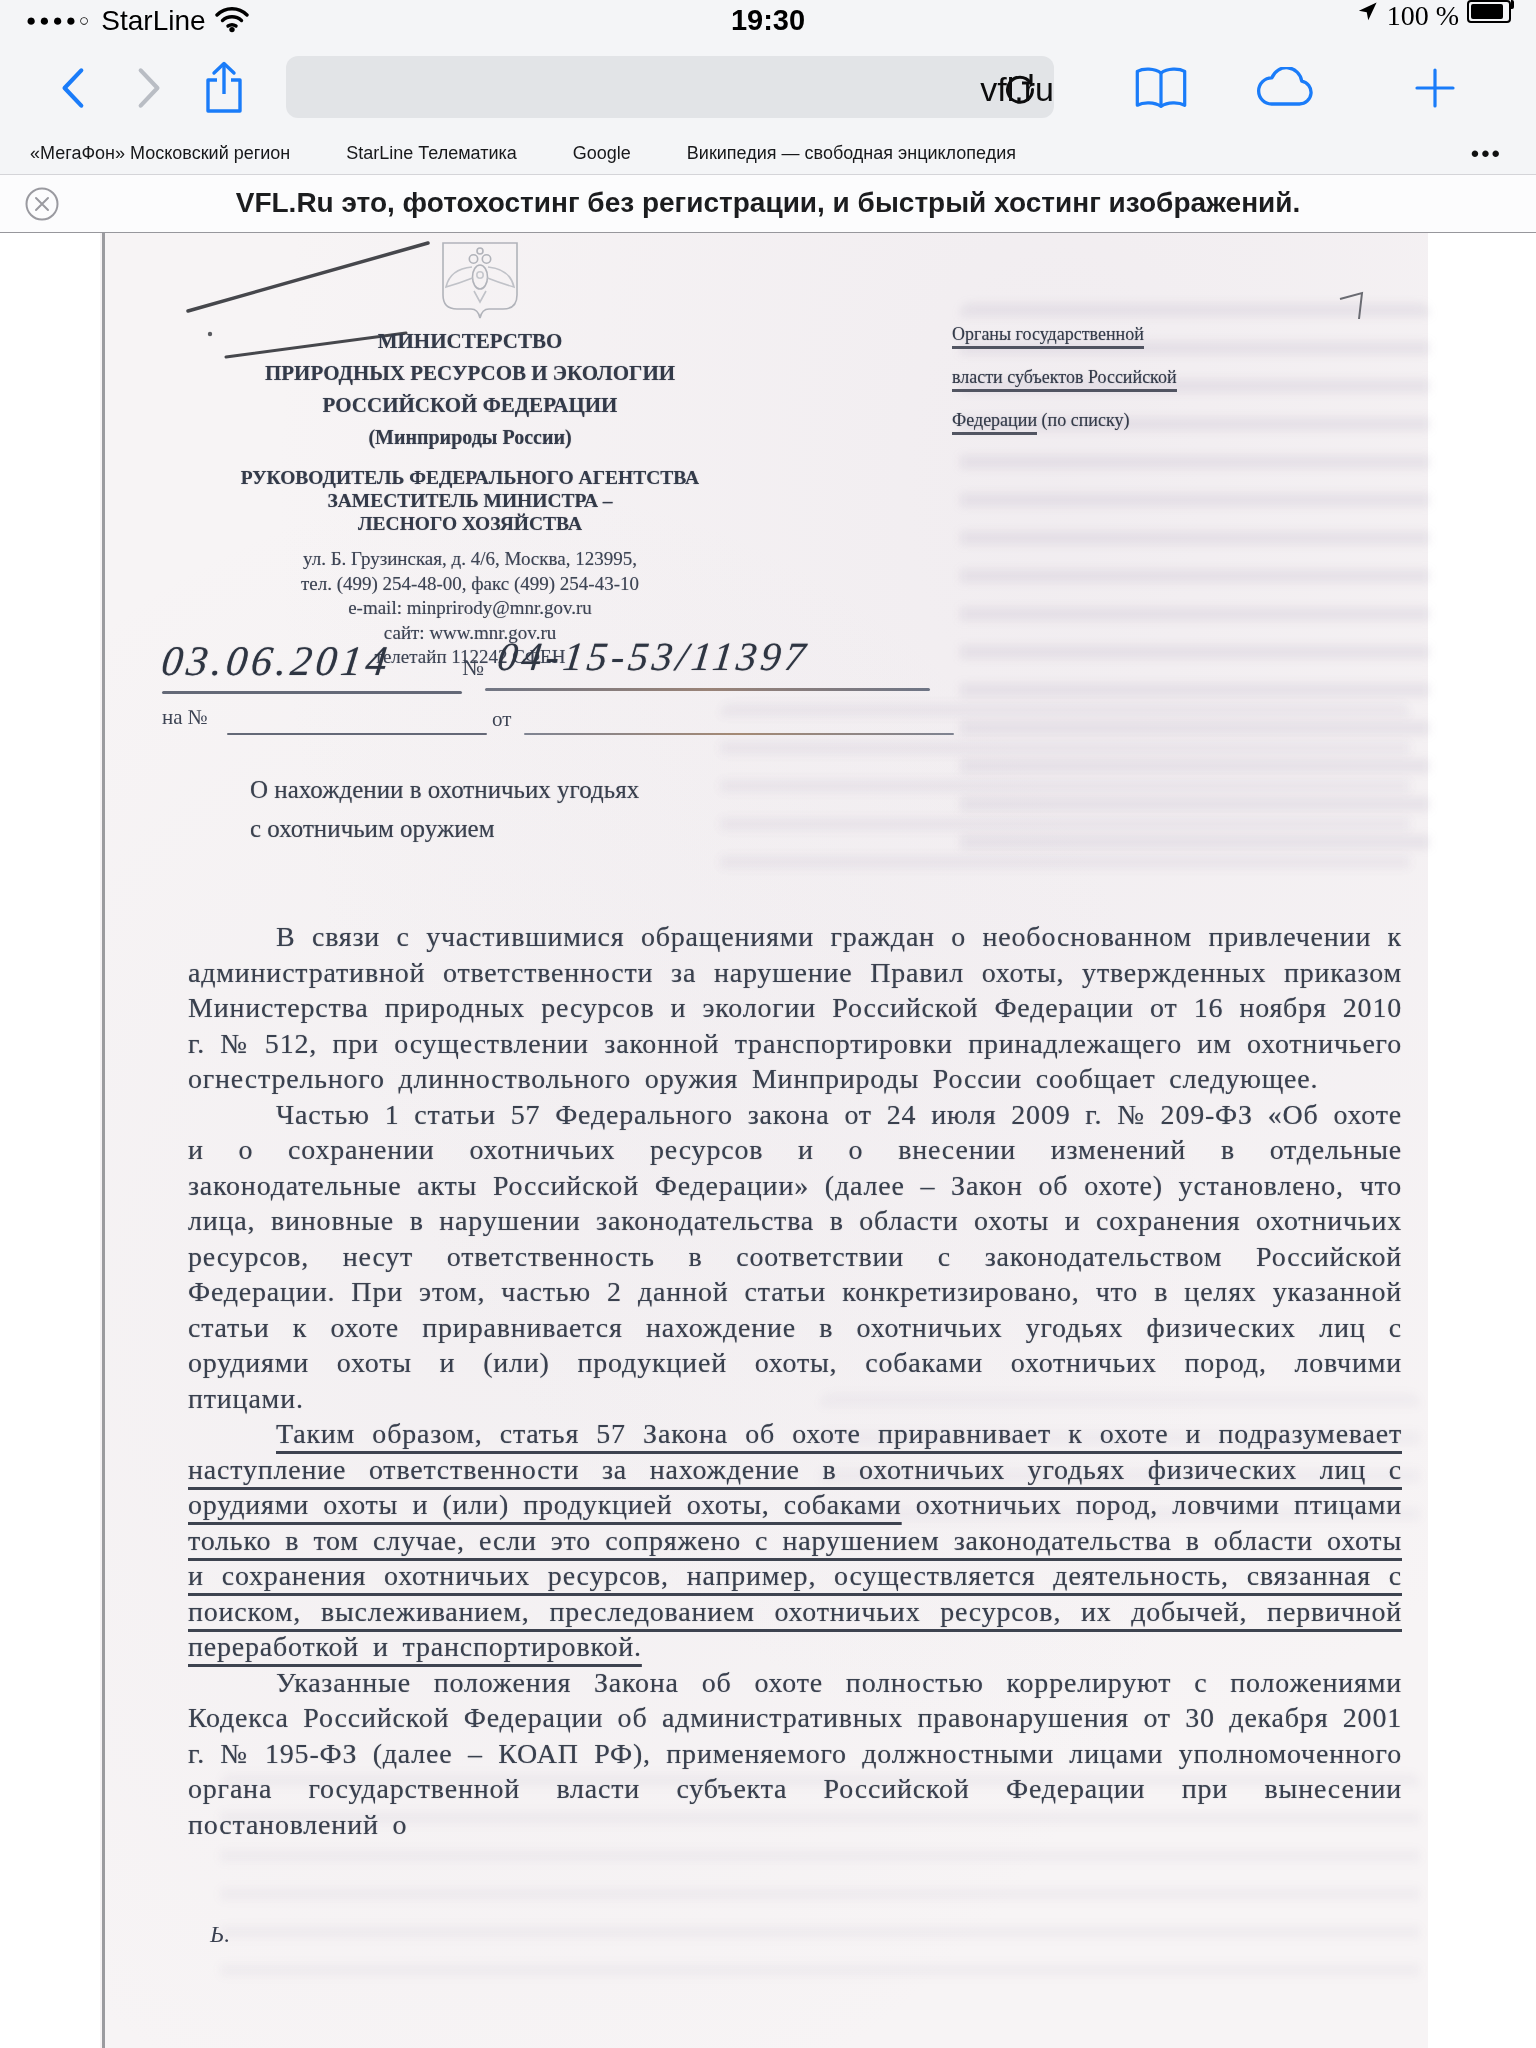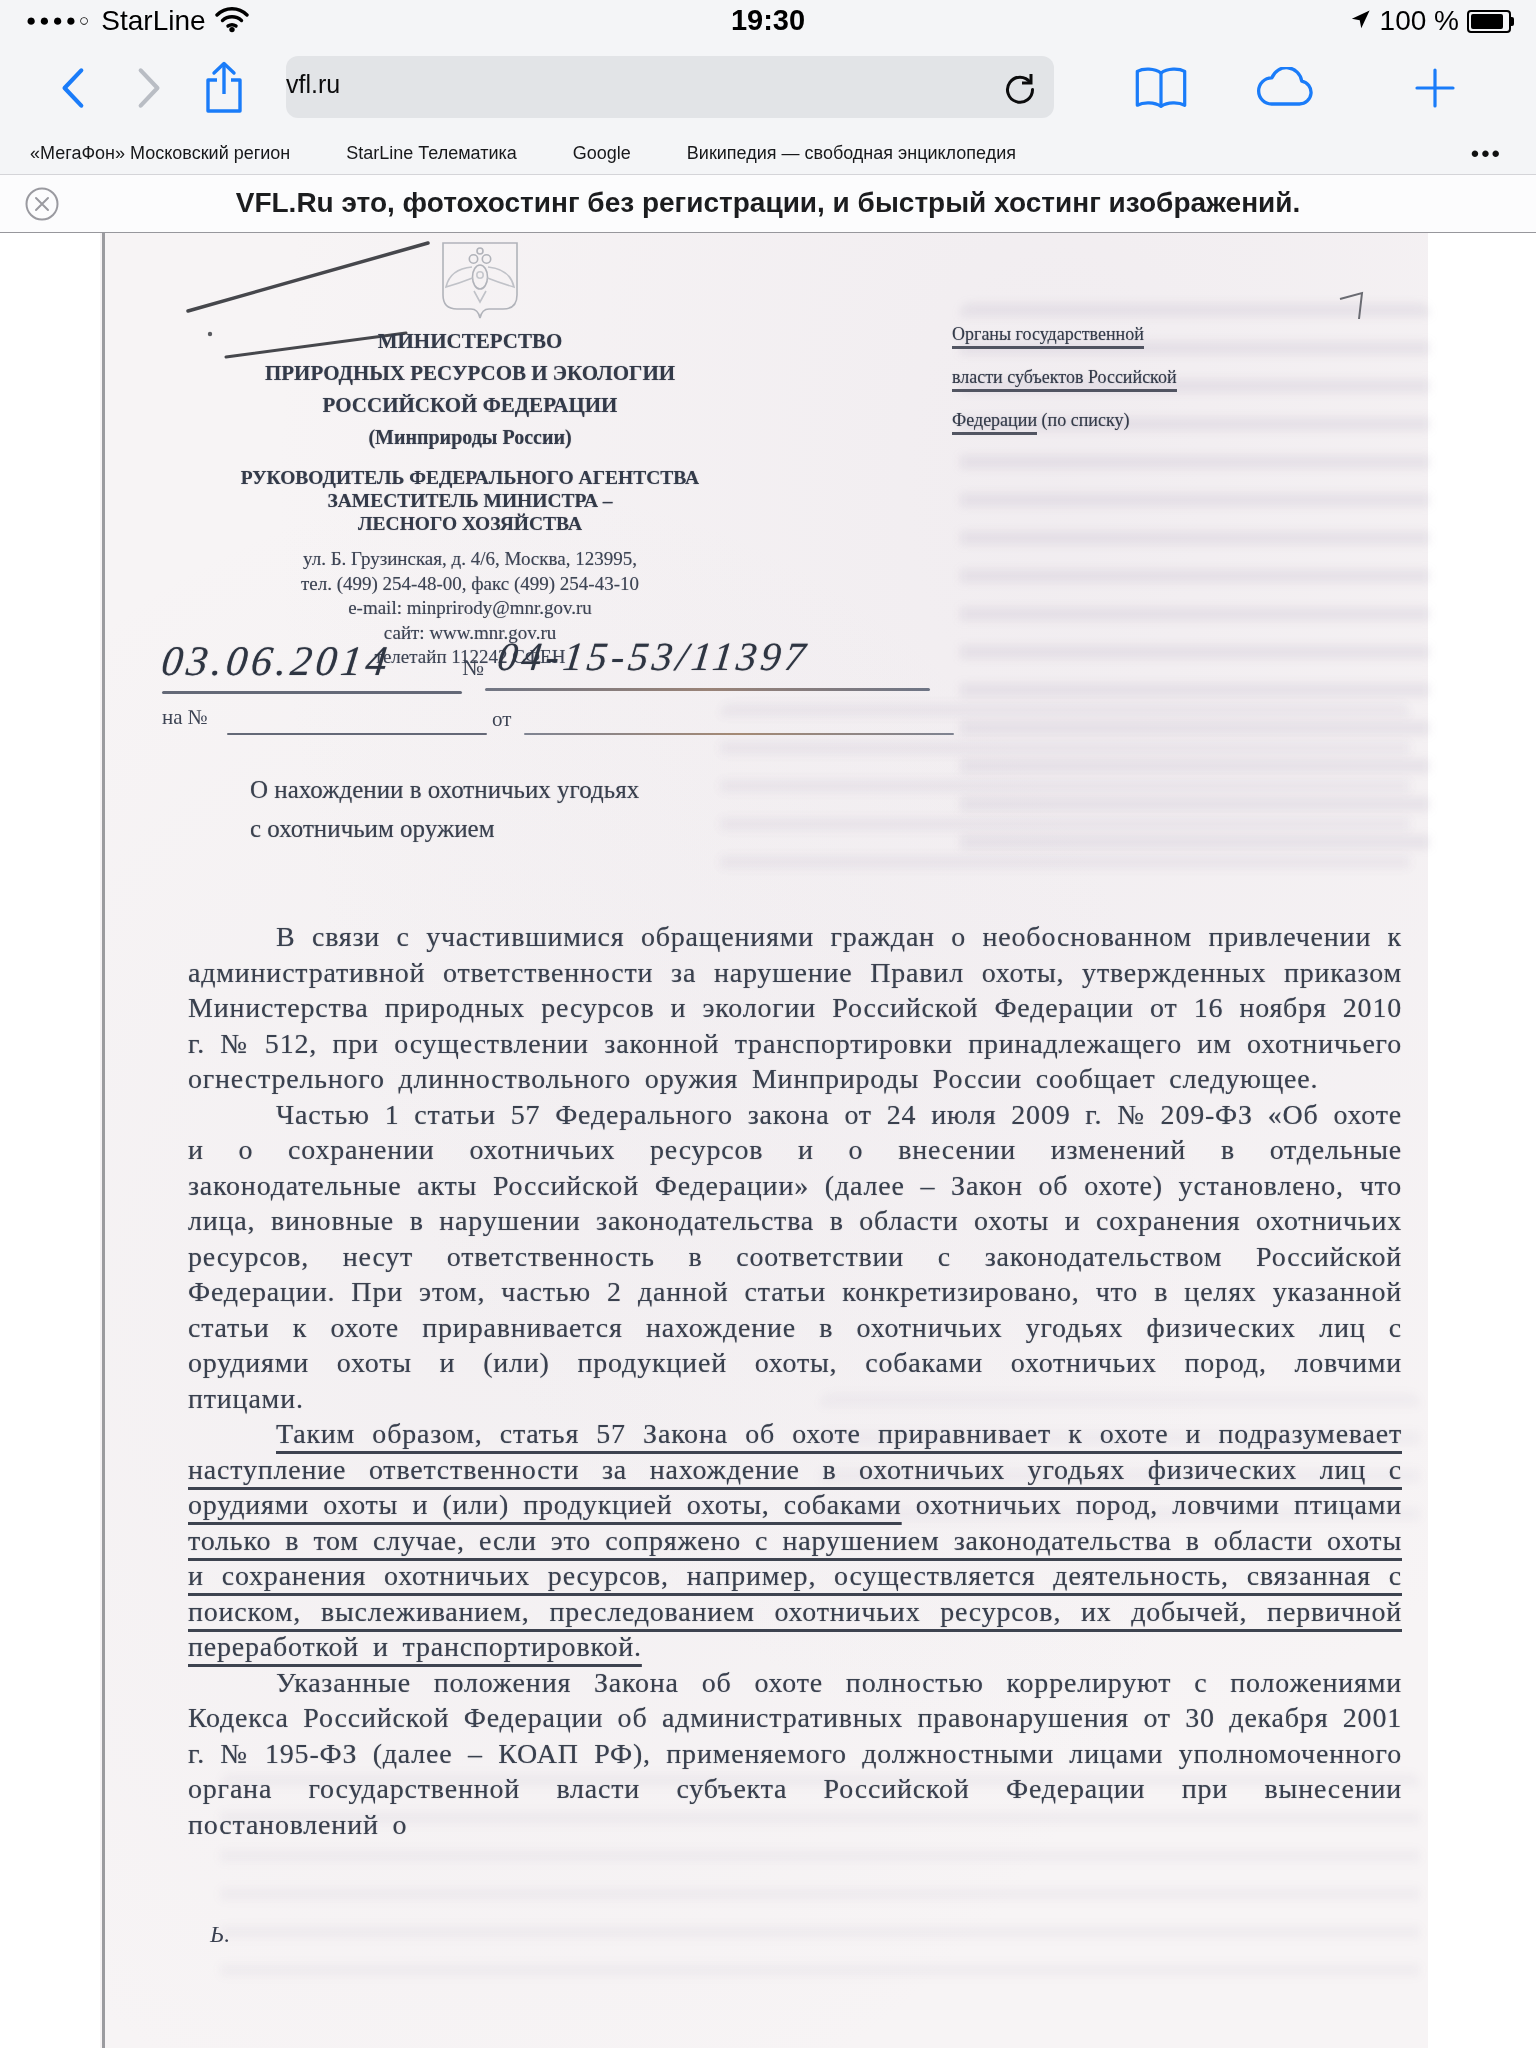--- a/index.html
+++ b/index.html
@@ -5,31 +5,31 @@
   html,body{margin:0;padding:0;background:#ffffff;}
   #screen{position:relative;width:1536px;height:2048px;overflow:hidden;background:#ffffff;
           font-family:"Liberation Sans","DejaVu Sans",sans-serif;-webkit-font-smoothing:antialiased;}
 
   
   .statusbar{position:absolute;left:0;top:0;width:1536px;height:42px;background:#f4f5f7;}
   .sb-left{position:absolute;left:26px;top:0;height:42px;display:flex;align-items:center;gap:9px;}
   .sb-dots{font-size:17px;letter-spacing:3px;color:#000;}
   .sb-carrier{font-size:28px;color:#000;}
   .sb-time{position:absolute;left:0;right:0;top:4px;text-align:center;font-size:29px;font-weight:600;color:#000;}
-  .sb-right{position:absolute;right:22px;top:0;height:42px;display:flex;align-items:center;gap:8px;}
+  .sb-right{position:absolute;right:22px;top:0;height:42px;display:flex;gap:8px;font-family:Liberation Serif, serif;}
   .sb-batt-pct{font-size:28px;color:#000;}
   .batt{position:relative;width:40px;height:19px;border:2px solid #000;border-radius:4px;display:inline-block;}
   .batt-fill{position:absolute;left:2px;top:2px;bottom:2px;width:32px;background:#000;border-radius:2px;}
   .batt-nub{width:3px;height:9px;background:#000;border-radius:0 2px 2px 0;display:inline-block;margin-left:-8px;}
 
   
   .toolbar{position:absolute;left:0;top:42px;width:1536px;height:91px;background:#f4f5f7;}
   .tb-btn{position:absolute;top:0;height:91px;display:flex;align-items:center;justify-content:center;}
   .urlfield{position:absolute;left:286px;top:14px;width:768px;height:62px;background:#e2e4e7;border-radius:12px;}
-  .urltext{position:absolute;left:0;right:0;top:14px;text-align:left;font-size:25px;color:#0c0c0d;}
+  .urltext{position:absolute;left:0;right:0;top:14px;text-align:right;font-size:34px;color:#0c0c0d;}
   .reloadbtn{position:absolute;right:16px;top:13px;}
 
   
   .bookmarks{position:absolute;left:0;top:133px;width:1536px;height:41px;background:#f4f5f7;
              display:flex;align-items:center;}
   .bm-item{font-size:18px;color:#17181a;margin-left:56px;white-space:nowrap;}
   .bm-item:first-child{margin-left:30px;}
   .bm-more{margin-left:auto;margin-right:34px;font-size:24px;color:#111;letter-spacing:2px;}
 
   

